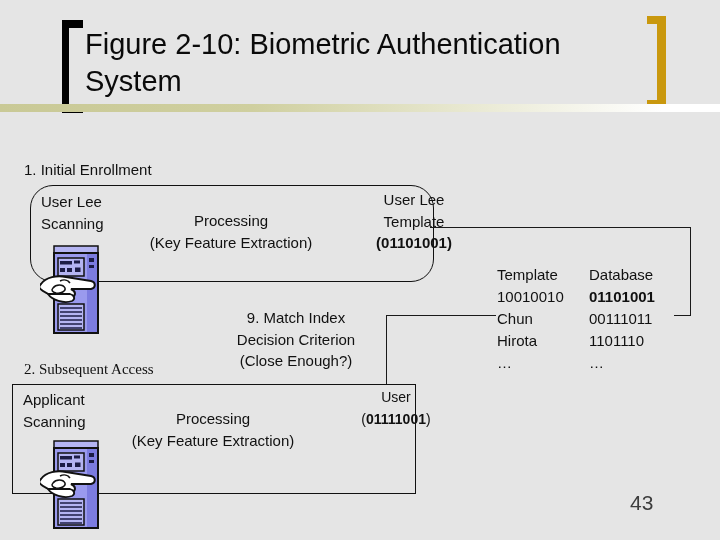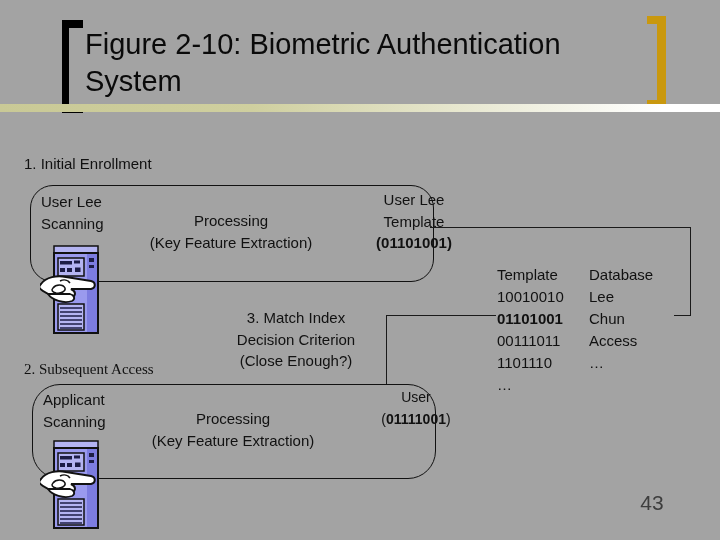--- a/index.html
+++ b/index.html
@@ -1,18 +1,18 @@
 <!DOCTYPE html>
 <html><head>
 <meta charset="utf-8">
 <style>
   html,body { margin:0; padding:0; background:#888; }
   .slide {
     position:relative; width:720px; height:540px; margin:0 auto;
-    background:#a3a3a3; overflow:hidden;
+    background:#e5e5e5; overflow:hidden;
     font-family:"Liberation Sans","DejaVu Sans",sans-serif;
     color:#111;
   }
   .abs { position:absolute; }
   .pre { white-space:pre-line; }
   .b   { font-weight:bold; }
 
   
   .title {
     left:85px; top:26px; width:505px;
@@ -44,55 +44,55 @@
   .hline { border-top:1.5px solid #1a1a1a; height:0; }
   .vline { border-left:1.5px solid #1a1a1a; width:0; }
 
   
   .tpl-table {
     left:497px; top:264px; display:grid;
     grid-template-columns:92px auto; column-gap:0;
     font-size:15px; line-height:22px;
   }
 
-  .page-num { left:630px; top:491px; width:44px; text-align:center; font-size:21px; color:#3d3d3d; }
+  .page-num { left:630px; top:491px; width:44px; text-align:left; font-size:21px; color:#3d3d3d; }
 
   .icon { width:64px; height:98px; }
 </style>
 </head>
 <body>
 
 <div class="slide">
 
   <div class="abs bracket-left"></div>
   <div class="abs bracket-right"></div>
   <div class="abs title">Figure 2-10: Biometric Authentication System</div>
   <div class="abs rule"></div>
 
-  <div class="abs sec-label" style="left:24px; top:154px;">1. Initial Enrollment</div>
+  <div class="abs sec-label" style="left:24px; top:160px;">1. Initial Enrollment</div>
   <div class="abs sec-label" style="left:24px; top:359px;font-family:Liberation Serif, serif;">2. Subsequent Access</div>
-  <div class="abs pre center" style="left:212px; top:307px; width:168px; font-size:15px; line-height:21.5px;">3. Match Index
+  <div class="abs pre center" style="left:212px; top:307px; width:168px; font-size:15px; line-height:21.5px;">9. Match Index
 Decision Criterion
 (Close Enough?)</div>
 
   <div class="abs flowbox" style="left:30px; top:185px; width:404px; height:97px;border-radius:23px;">
     <div class="abs pre t15" style="left:10px; top:5px;">User Lee
 Scanning</div>
     <div class="abs center" style="left:78px; top:24px; width:244px; font-size:15px; line-height:21.5px;">
       <div>Processing</div>
       <div>(Key Feature Extraction)</div>
     </div>
     <div class="abs center" style="left:322px; top:3px; width:122px; font-size:15px; line-height:21.5px;">
       <div>User Lee</div>
       <div>Template</div>
       <div class="b">(01101001)</div>
     </div>
   </div>
 
-  <div class="abs flowbox" style="left:32px; top:384px; width:404px; height:95px;border-radius:28px;">
+  <div class="abs flowbox" style="left:12px; top:384px; width:404px; height:110px;">
     <div class="abs pre t15" style="left:10px; top:4px;">Applicant
 Scanning</div>
     <div class="abs center" style="left:78px; top:23px; width:244px; font-size:15px; line-height:21.5px;">
       <div>Processing</div>
       <div>(Key Feature Extraction)</div>
     </div>
     <div class="abs center" style="left:322px; top:2px; width:122px; font-size:14px; line-height:21.5px;">
       <div>User</div>
       <div><span>(</span><span class="b">01111001</span><span>)</span></div>
     </div>
@@ -157,27 +157,26 @@
   <div class="abs hline" style="left:674px; top:315px; width:17px;"></div>
   <div class="abs hline" style="left:386px; top:315px; width:110px;"></div>
   <div class="abs vline" style="left:386px; top:315px; height:69px;"></div>
 
   <div class="abs tpl-table">
     <div>Template</div>
     <div>Database</div>
 
     <div>10010010</div>
 
-    <div>Lee</div>
     <div class="b">01101001</div>
 
     <div>Chun</div>
     <div>00111011</div>
 
-    <div>Access</div>
+    <div>Hirota</div>
     <div>1101110</div>
 
     <div>…</div>
     <div>…</div>
   </div>
 
   <div class="abs page-num">43</div>
 
 </div>
 

